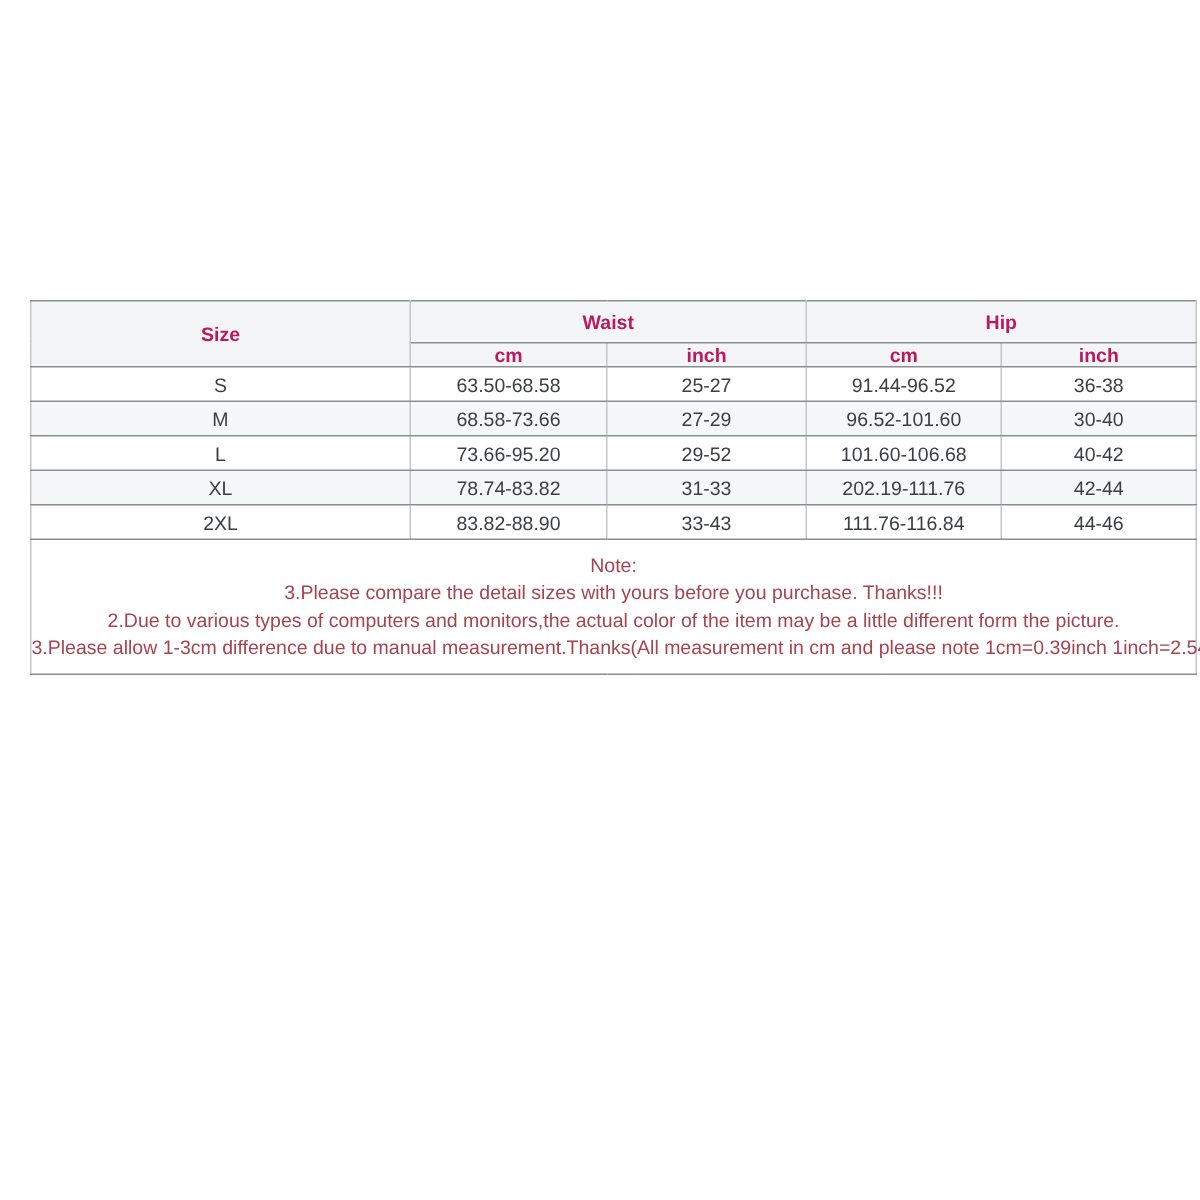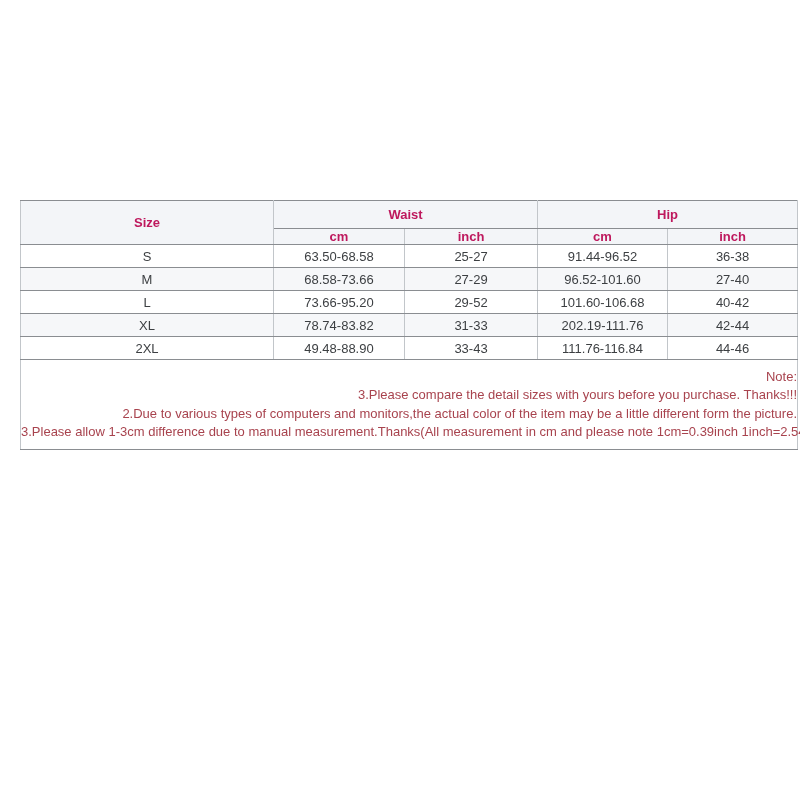--- a/index.html
+++ b/index.html
@@ -53,21 +53,21 @@
   tr.data-row.striped td { background: #f6f7f9; }
   
   td.note-cell {
     height: 90px;
     vertical-align: top;
     padding: 13px 6px 9px 6px;
     background: #ffffff;
     border-top: 1px solid #8a8d91;
   }
   .note-line {
-    text-align: right;
+    text-align: center;
     color: #a8434e;
     font-size: 13px;
     line-height: 18.5px;
     white-space: nowrap;
   }
 </style>
 </head>
 <body>
 
 <div class="canvas">
@@ -98,39 +98,39 @@
           <td>63.50-68.58</td>
           <td>25-27</td>
           <td>91.44-96.52</td>
           <td>36-38</td>
         </tr>
         <tr class="data-row striped">
           <td>M</td>
           <td>68.58-73.66</td>
           <td>27-29</td>
           <td>96.52-101.60</td>
-          <td>27-40</td>
+          <td>30-40</td>
         </tr>
         <tr class="data-row">
           <td>L</td>
           <td>73.66-95.20</td>
           <td>29-52</td>
           <td>101.60-106.68</td>
           <td>40-42</td>
         </tr>
         <tr class="data-row striped">
           <td>XL</td>
           <td>78.74-83.82</td>
           <td>31-33</td>
           <td>202.19-111.76</td>
           <td>42-44</td>
         </tr>
         <tr class="data-row">
           <td>2XL</td>
-          <td>49.48-88.90</td>
+          <td>83.82-88.90</td>
           <td>33-43</td>
           <td>111.76-116.84</td>
           <td>44-46</td>
         </tr>
 
         <tr>
           <td class="note-cell" colspan="5">
             <div class="note-line">Note:</div>
             <div class="note-line">3.Please compare the detail sizes with yours before you purchase. Thanks!!!</div>
             <div class="note-line">2.Due to various types of computers and monitors,the actual color of the item may be a little different form the picture.</div>

